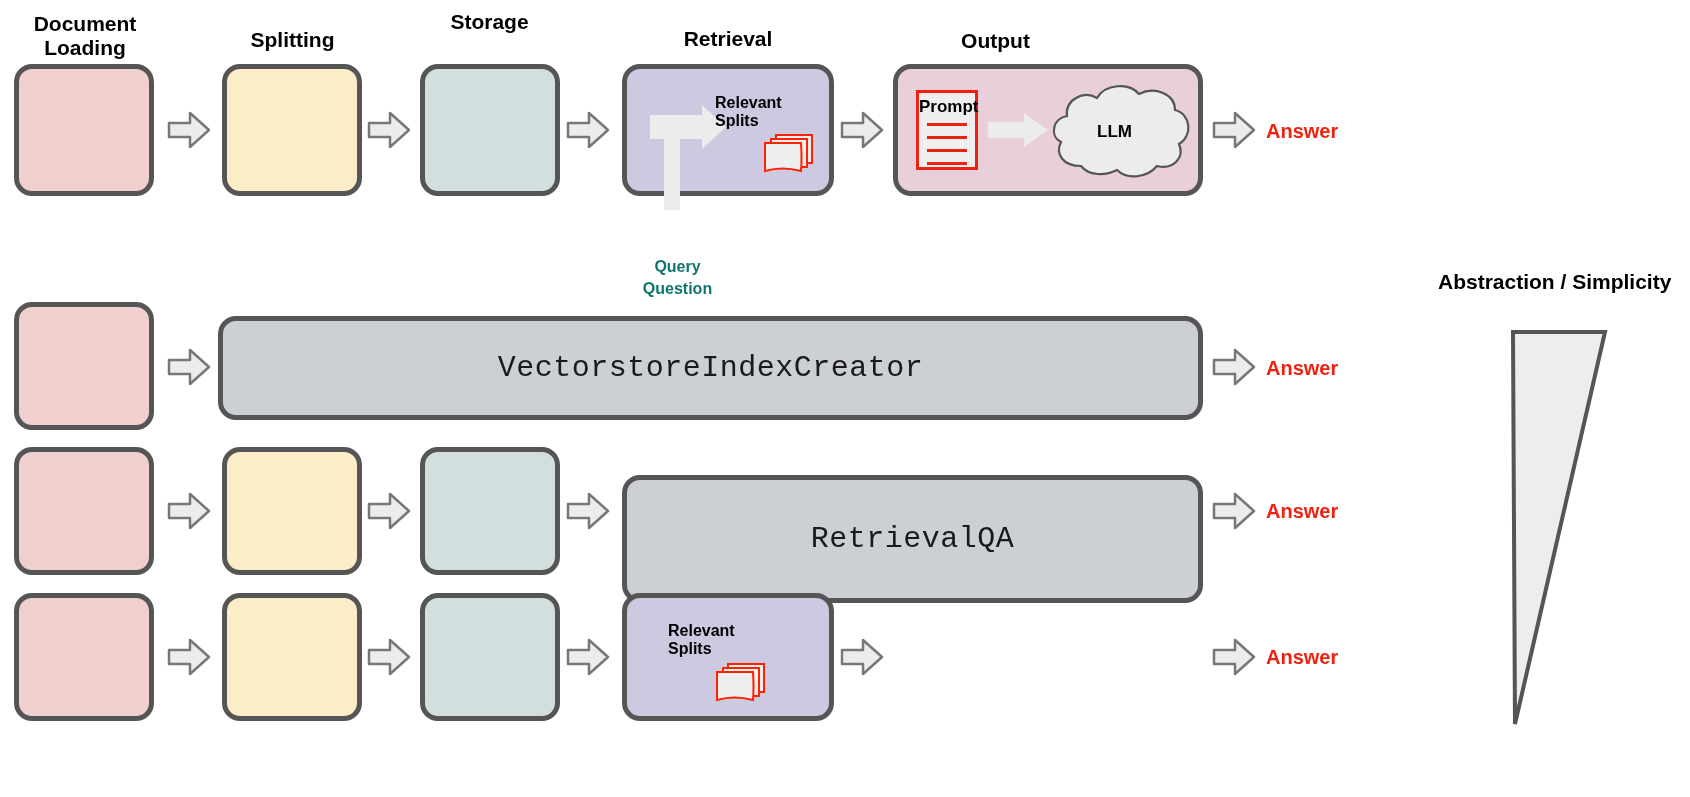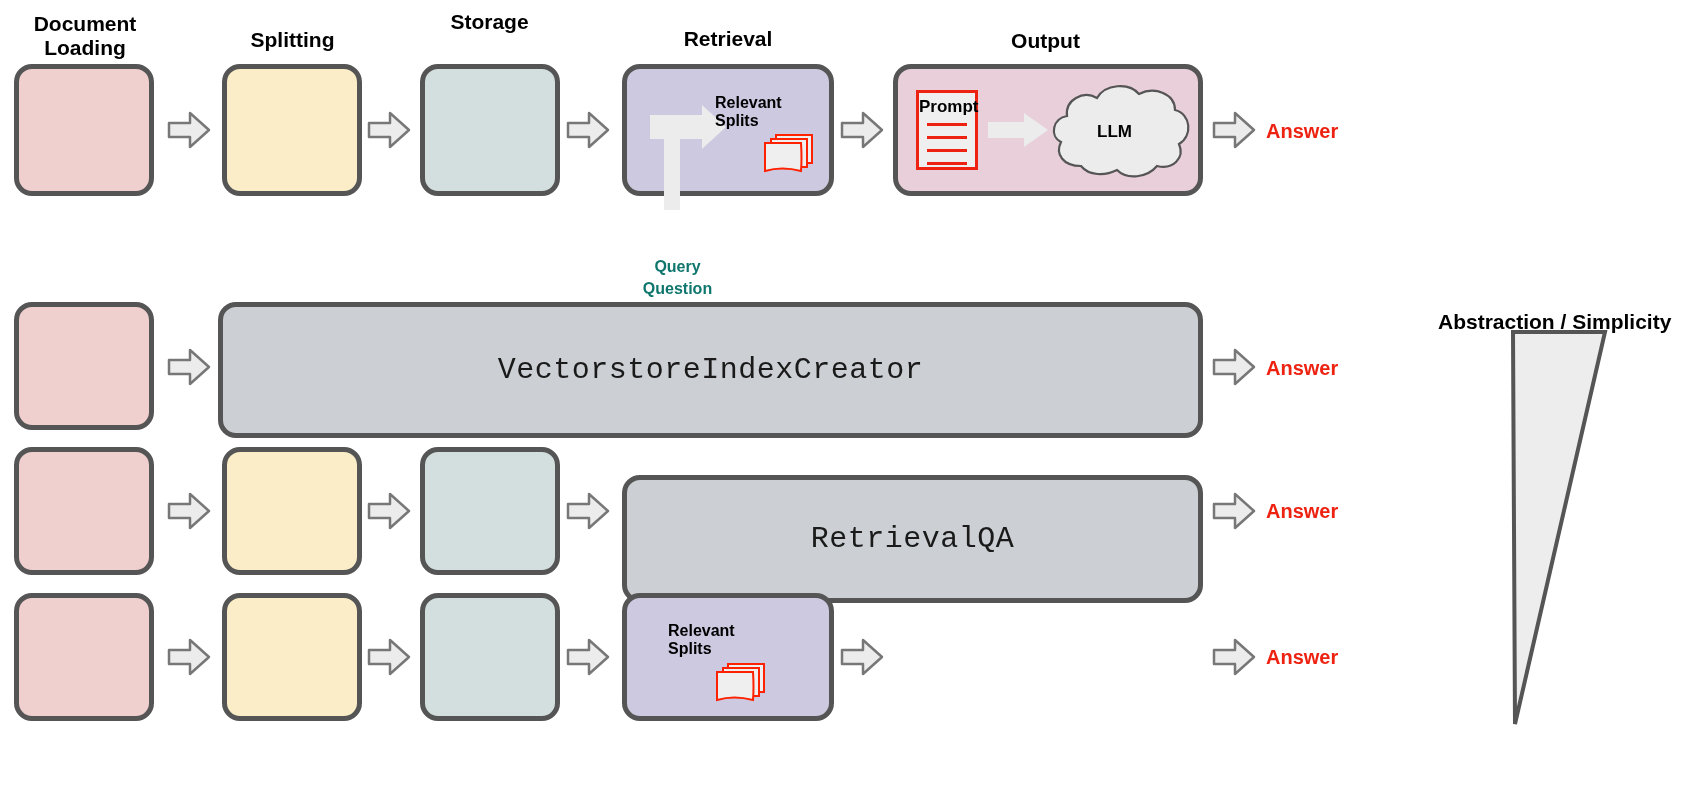--- a/index.html
+++ b/index.html
@@ -27,41 +27,41 @@
   .query{position:absolute;text-align:center;font-weight:bold;font-size:16px;line-height:1.35;white-space:nowrap;}
   .query .q1{color:#0f766e;display:block;margin-top:20px;}
   .query .q2{color:#0f766e;display:block;}
 
   .promptbox{position:absolute;background:#efefef;border:3px solid #ee2211;box-sizing:border-box;}
   .promptbox .ptitle{position:absolute;top:4px;left:0;right:0;text-align:center;font-weight:bold;font-size:17px;color:#000;}
   .pline{position:absolute;left:8px;right:8px;height:3px;background:#ee2211;}
 
   .cloudlbl{position:absolute;font-weight:bold;font-size:17px;color:#000;}
   .tri-wrap{position:absolute;}
-  .abst{position:absolute;font-weight:bold;font-size:21px;color:#000;white-space:nowrap;margin-top:40px;}
+  .abst{position:absolute;font-weight:bold;font-size:21px;color:#000;white-space:nowrap;}
 </style>
 </head>
 <body>
 
 <div id="stage">
 
   <div class="hdr" style="left:10px;top:12px;width:150px;">
     <span>Document</span><br>
     <span>Loading</span>
   </div>
   <div class="hdr" style="left:215px;top:28px;width:155px;">
     <span>Splitting</span>
   </div>
   <div class="hdr" style="left:412px;top:10px;width:155px;">
     <span>Storage</span>
   </div>
   <div class="hdr" style="left:618px;top:27px;width:220px;">
     <span>Retrieval</span>
   </div>
-  <div class="hdr" style="left:888px;top:29px;width:315px;">
+  <div class="hdr" style="left:838px;top:29px;width:315px;">
     <span>Output</span>
   </div>
 
   <div class="box pink" style="left:14px;top:64px;width:140px;height:132px;"></div>
 
   <div class="arrow" style="left:167px;top:110px;">
     <svg width="44" height="40" viewBox="0 0 44 40">
       <path d="M2,13 L23,13 L23,3 L42,20 L23,37 L23,27 L2,27 Z" fill="#ececec" stroke="#777777" stroke-width="2.5" stroke-linejoin="round"></path>
     </svg>
   </div>
@@ -151,21 +151,21 @@
     </svg>
   </div>
   <div class="answer" style="left:1266px;top:120px;">Answer</div>
 
   <div class="box pink" style="left:14px;top:302px;width:140px;height:128px;"></div>
   <div class="arrow" style="left:167px;top:347px;">
     <svg width="44" height="40" viewBox="0 0 44 40">
       <path d="M2,13 L23,13 L23,3 L42,20 L23,37 L23,27 L2,27 Z" fill="#ececec" stroke="#777777" stroke-width="2.5" stroke-linejoin="round"></path>
     </svg>
   </div>
-  <div class="box grey" style="left:218px;top:302px;width:985px;height:136px;">
+  <div class="box grey" style="left:218px;top:316px;width:985px;height:104px;">
     <div class="codelabel">VectorstoreIndexCreator</div>
   </div>
   <div class="arrow" style="left:1212px;top:347px;">
     <svg width="44" height="40" viewBox="0 0 44 40">
       <path d="M2,13 L23,13 L23,3 L42,20 L23,37 L23,27 L2,27 Z" fill="#ececec" stroke="#777777" stroke-width="2.5" stroke-linejoin="round"></path>
     </svg>
   </div>
   <div class="answer" style="left:1266px;top:357px;">Answer</div>
 
   <div class="box pink" style="left:14px;top:447px;width:140px;height:128px;"></div>

